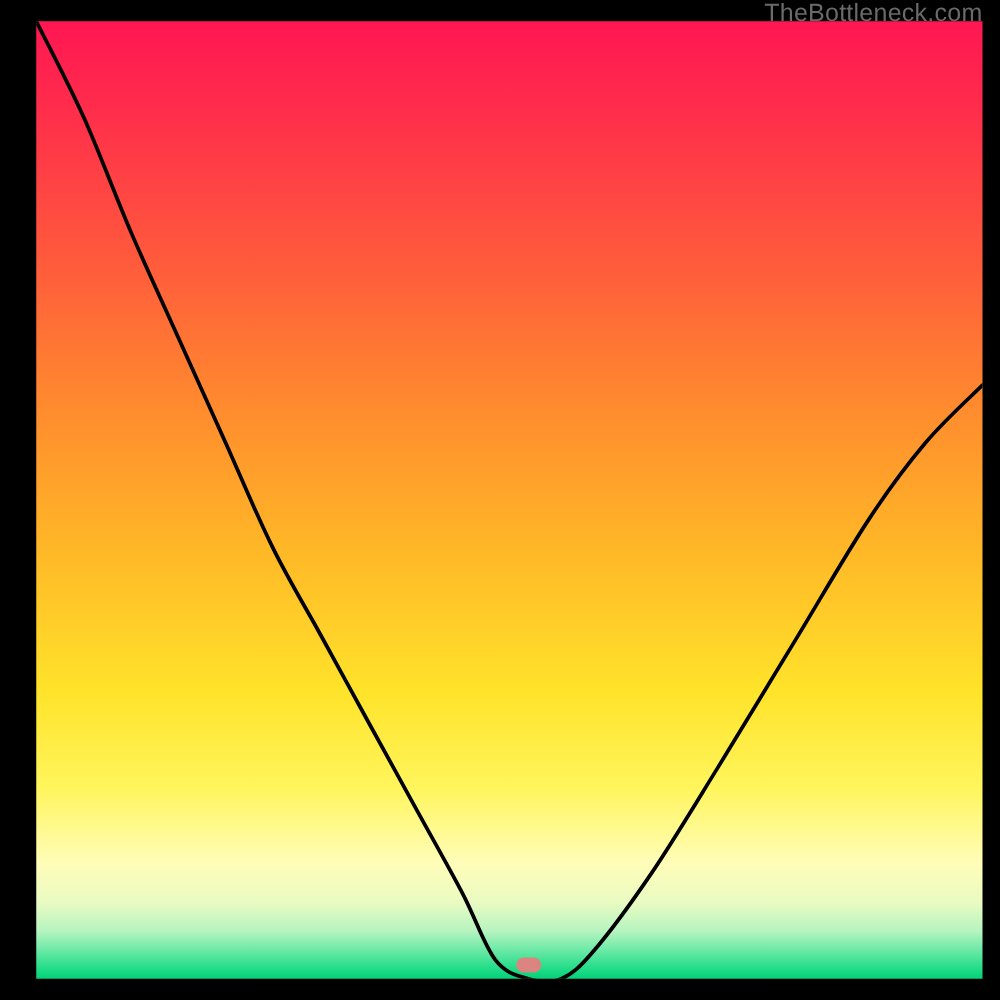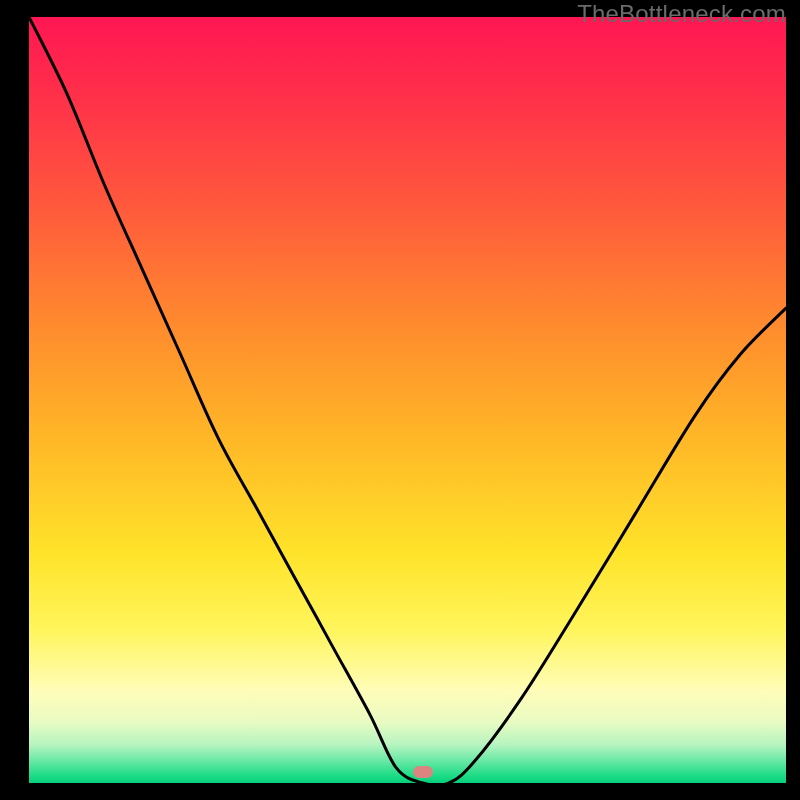--- a/index.html
+++ b/index.html
@@ -39,21 +39,21 @@
       #6ce9a6 97%,
       #1fdc87 99%,
       #05d07a 100%
     );
   }
   .watermark {
     position: absolute;
     top: 0px;
     right: 14px;
     color: #6a6a6a;
-    font-size: 24px;
+    font-size: 20px;
     letter-spacing: 0.2px;
     font-weight: 400;
   }
   .marker {
     position: absolute;
     width: 20px;
     height: 12px;
     background: #db8480;
     border-radius: 6px;
   }

